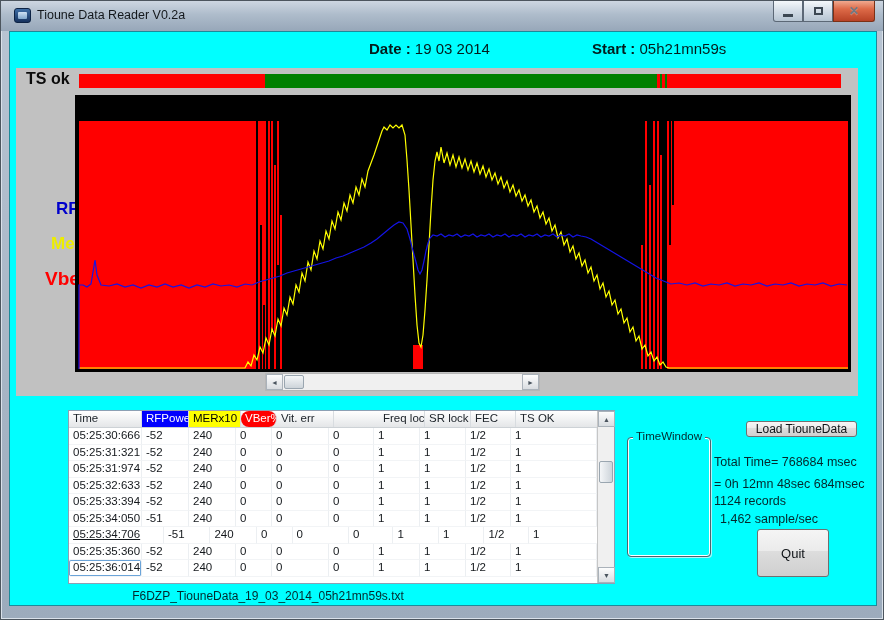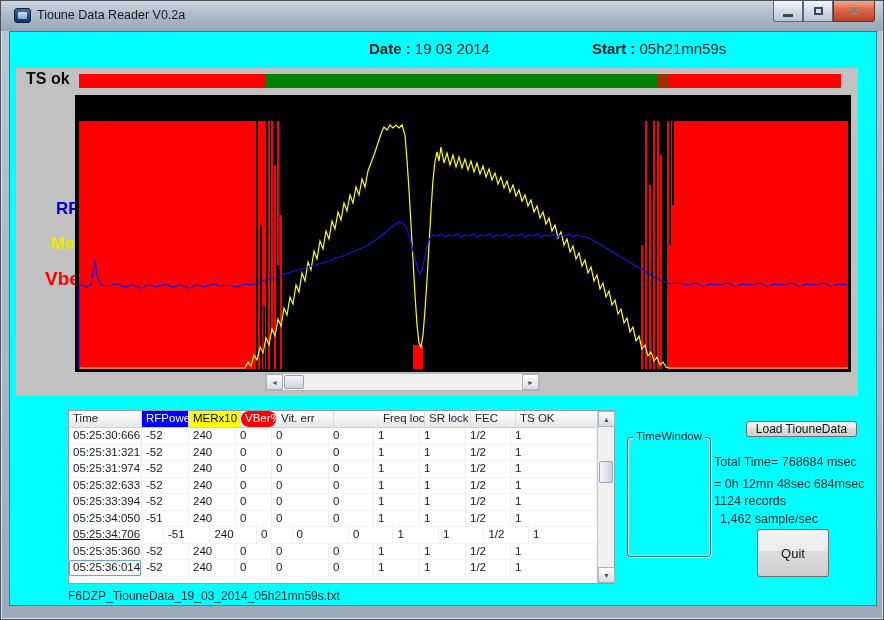--- a/index.html
+++ b/index.html
@@ -79,21 +79,21 @@
     background:radial-gradient(circle at 35% 30%,#ffffff,#dde2e6);position:relative;flex:0 0 auto;}
   .radio.sel::after{content:"";position:absolute;left:3px;top:3px;width:4px;height:4px;
     border-radius:50%;background:#17508e;box-shadow:0 0 1px #17508e;}
   .radio-label{font-size:12px;color:#04282c;margin-left:5px;white-space:nowrap;}
   .btn{position:absolute;border:1px solid #707070;border-radius:3px;color:#101418;
     background:linear-gradient(#f5f5f5 0%,#ebebeb 45%,#dddddd 46%,#cfcfcf 100%);
     display:flex;align-items:center;justify-content:center;font-size:12px;}
   .btn.load{left:736px;top:389px;width:111px;height:16px;}
   .btn.quit{left:747px;top:497px;width:72px;height:48px;font-size:13px;}
   .stat{position:absolute;left:704px;font-size:12.5px;color:#04282c;white-space:nowrap;}
-  .filename{position:absolute;left:58px;top:557px;width:400px;
+  .filename{position:absolute;left:58px;top:557px;width:400px;text-align:center;
     font-size:12px;color:#04282c;}
 </style>
 </head>
 <body>
 
 <div class="window">
   <div class="titlebar">
     <div class="app-icon"></div>
     <div class="title-text">Tioune Data Reader V0.2a</div>
     <div class="winbtns">

